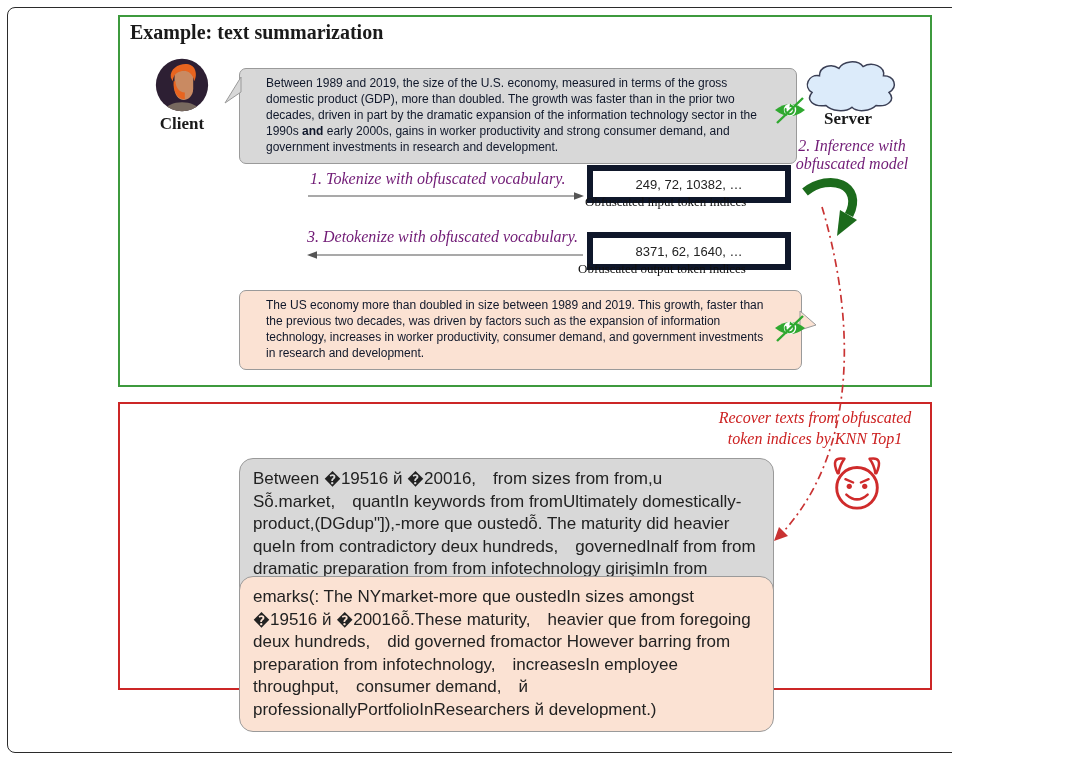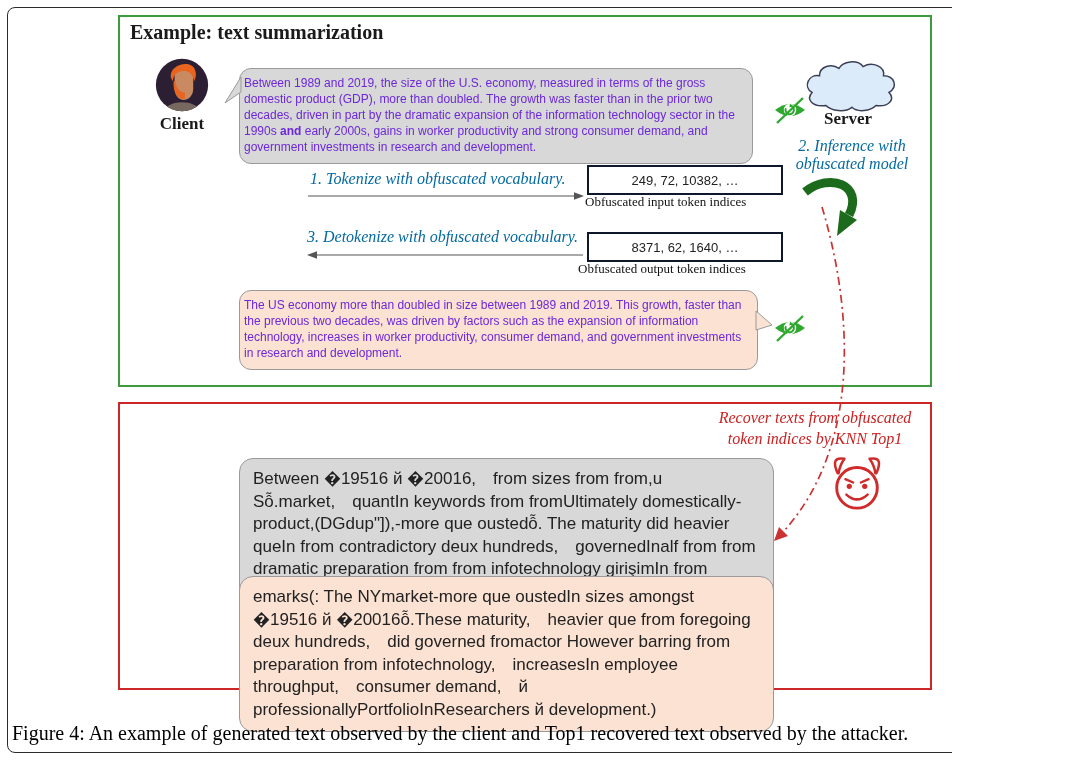--- a/index.html
+++ b/index.html
@@ -7,29 +7,29 @@
         font-family:"Liberation Sans",sans-serif;color:#1a1a1a;}
   .outer-frame{position:absolute;left:7px;top:7px;width:1063px;height:744px;
         border:1.5px solid #2b2b2b;border-radius:8px;}
   .panel{position:absolute;background:#fff;}
   .green-box{left:118px;top:15px;width:810px;height:368px;border:2px solid #3d9a3d;}
   .red-box{left:118px;top:402px;width:810px;height:284px;border:2px solid #cc2626;}
   .box-title{position:absolute;left:10px;top:4px;font-family:"Liberation Serif",serif;
         font-weight:bold;font-size:20px;}
   .actor-label{position:absolute;font-family:Liberation Serif, serif;font-weight:bold;
         font-size:17px;text-align:center;}
-  .bubble{position:absolute;border:1px solid #9a9a9a;border-radius:12px;
-        padding:7px 4px;font-size:12px;line-height:1.33;color:#6d28d9;}
+  .bubble{position:absolute;border:1px solid #9a9a9a;border-radius:7px;
+        padding:7px 26px;font-size:12px;line-height:1.33;color:#0f172a;}
   .bubble-gray{background:#d8d8d8;}
   .bubble-orange{background:#fbe2d3;}
   .tail{position:absolute;}
   .step-label{position:absolute;font-family:"Liberation Serif",serif;font-style:italic;
-        font-size:16px;color:#0369a1;}
+        font-size:16px;color:#701a75;}
   .preline{white-space:pre-line;}
-  .token-box{position:absolute;width:192px;height:26px;border:2px solid #0f172a;background:#fff;
+  .token-box{position:absolute;width:192px;height:26px;border:6px solid #0f172a;background:#fff;
         font-size:13px;display:flex;align-items:center;justify-content:center;color:#222;}
   .token-caption{position:absolute;font-family:"Liberation Serif",serif;font-size:13px;color:#111;}
   .note-red{position:absolute;font-family:"Liberation Serif",serif;font-style:italic;
         font-size:16px;color:#cc2020;text-align:center;line-height:1.3;}
   .recovered{position:absolute;border:1px solid #9a9a9a;border-radius:14px;
         padding:9px 13px;font-size:17px;line-height:1.33;color:#222;width:507px;}
   .caption{position:absolute;left:12px;top:722px;width:1058px;
         font-family:"Liberation Serif",serif;font-size:20px;color:#000;}
   .bold{font-weight:bold;}
   svg{display:block;}
@@ -144,14 +144,13 @@
       <path d="M805,192 C830,172 864,185 849,215" fill="none" stroke="#1c6b1c" stroke-width="9"></path>
       <polygon points="840,210 857,220 837,236" fill="#1c6b1c"></polygon>
     </g>
 
     <g>
       <path d="M822,207 C850,300 865,440 784,531" fill="none" stroke="#c93333" stroke-width="1.7" stroke-dasharray="8 4 2 4"></path>
       <polygon points="774,541 779,527 788,536" fill="#c93333"></polygon>
     </g>
   </svg>
 
-  <div class="caption">Figure 4: An example of generated text observed by the client and Top1 recovered text observed by the attacker.</div>
 </div>
 
 </body></html>

